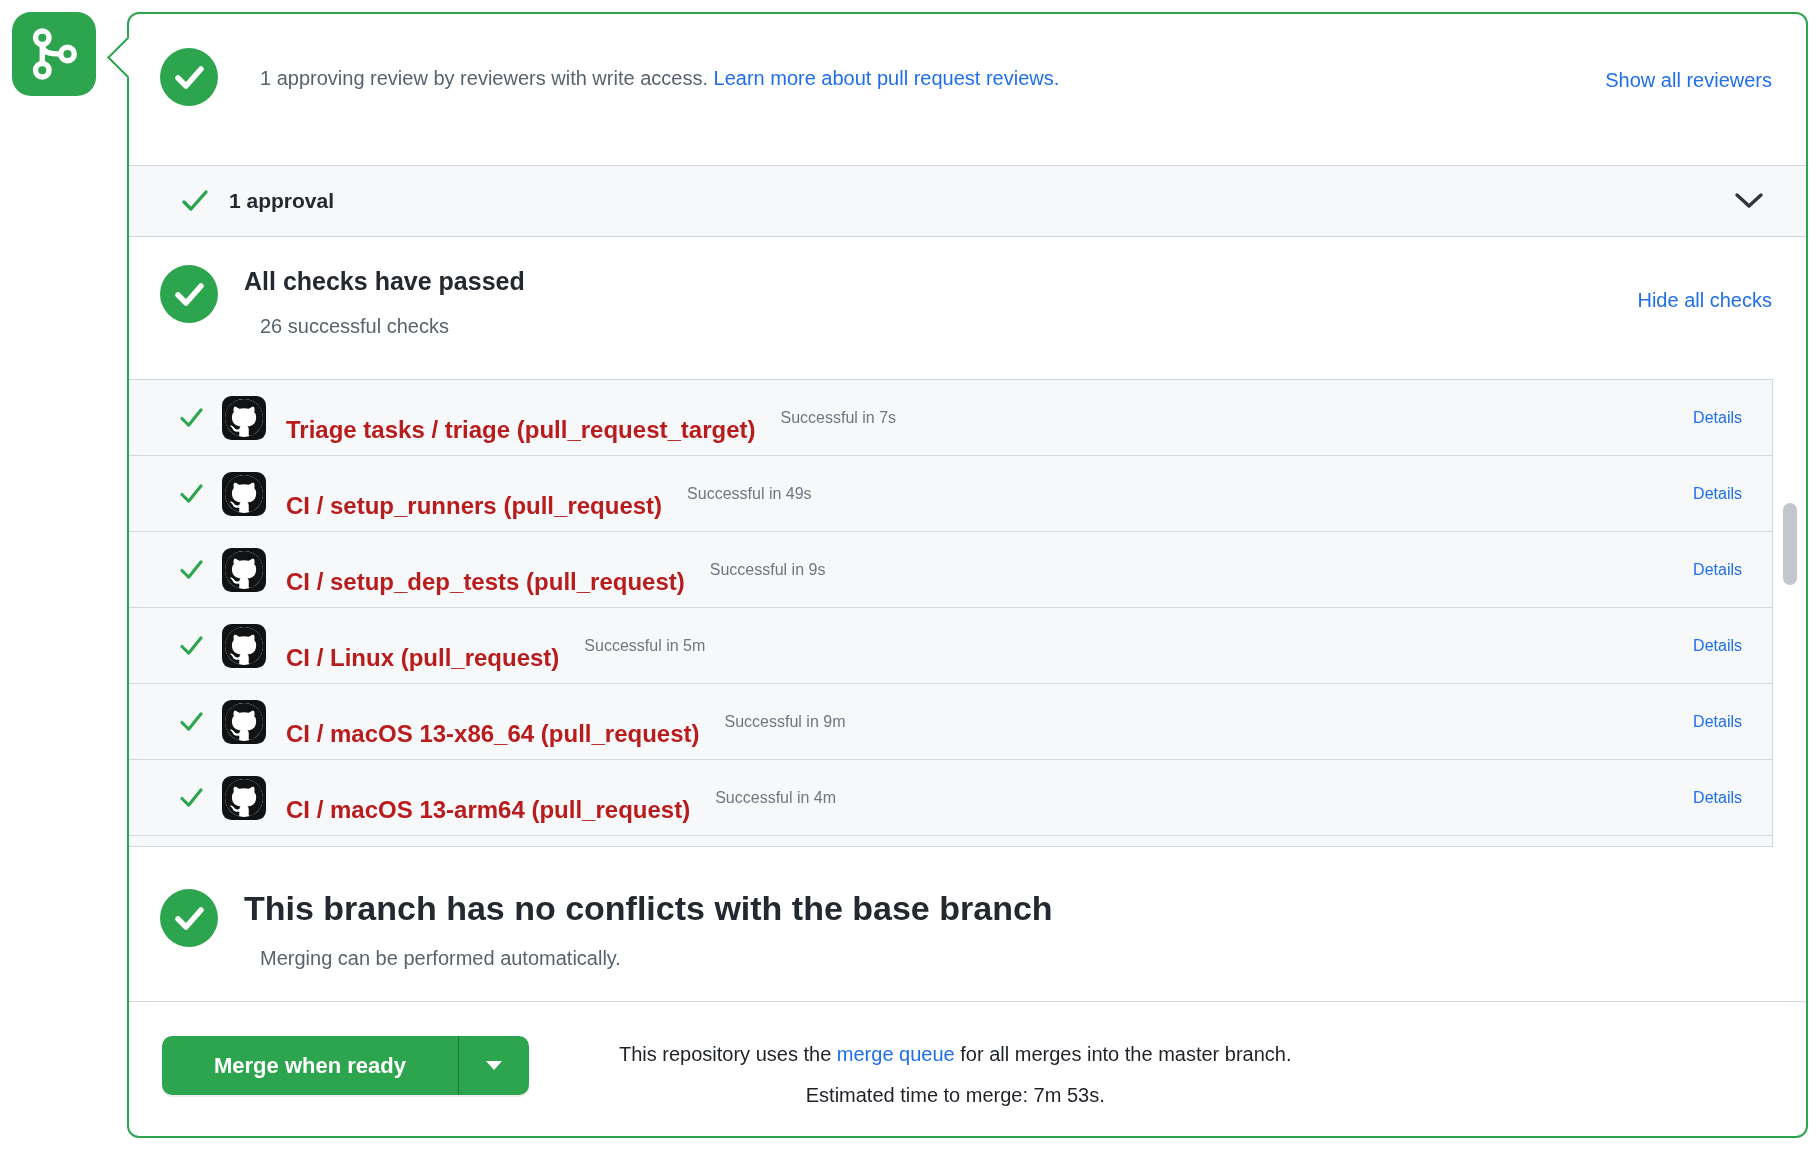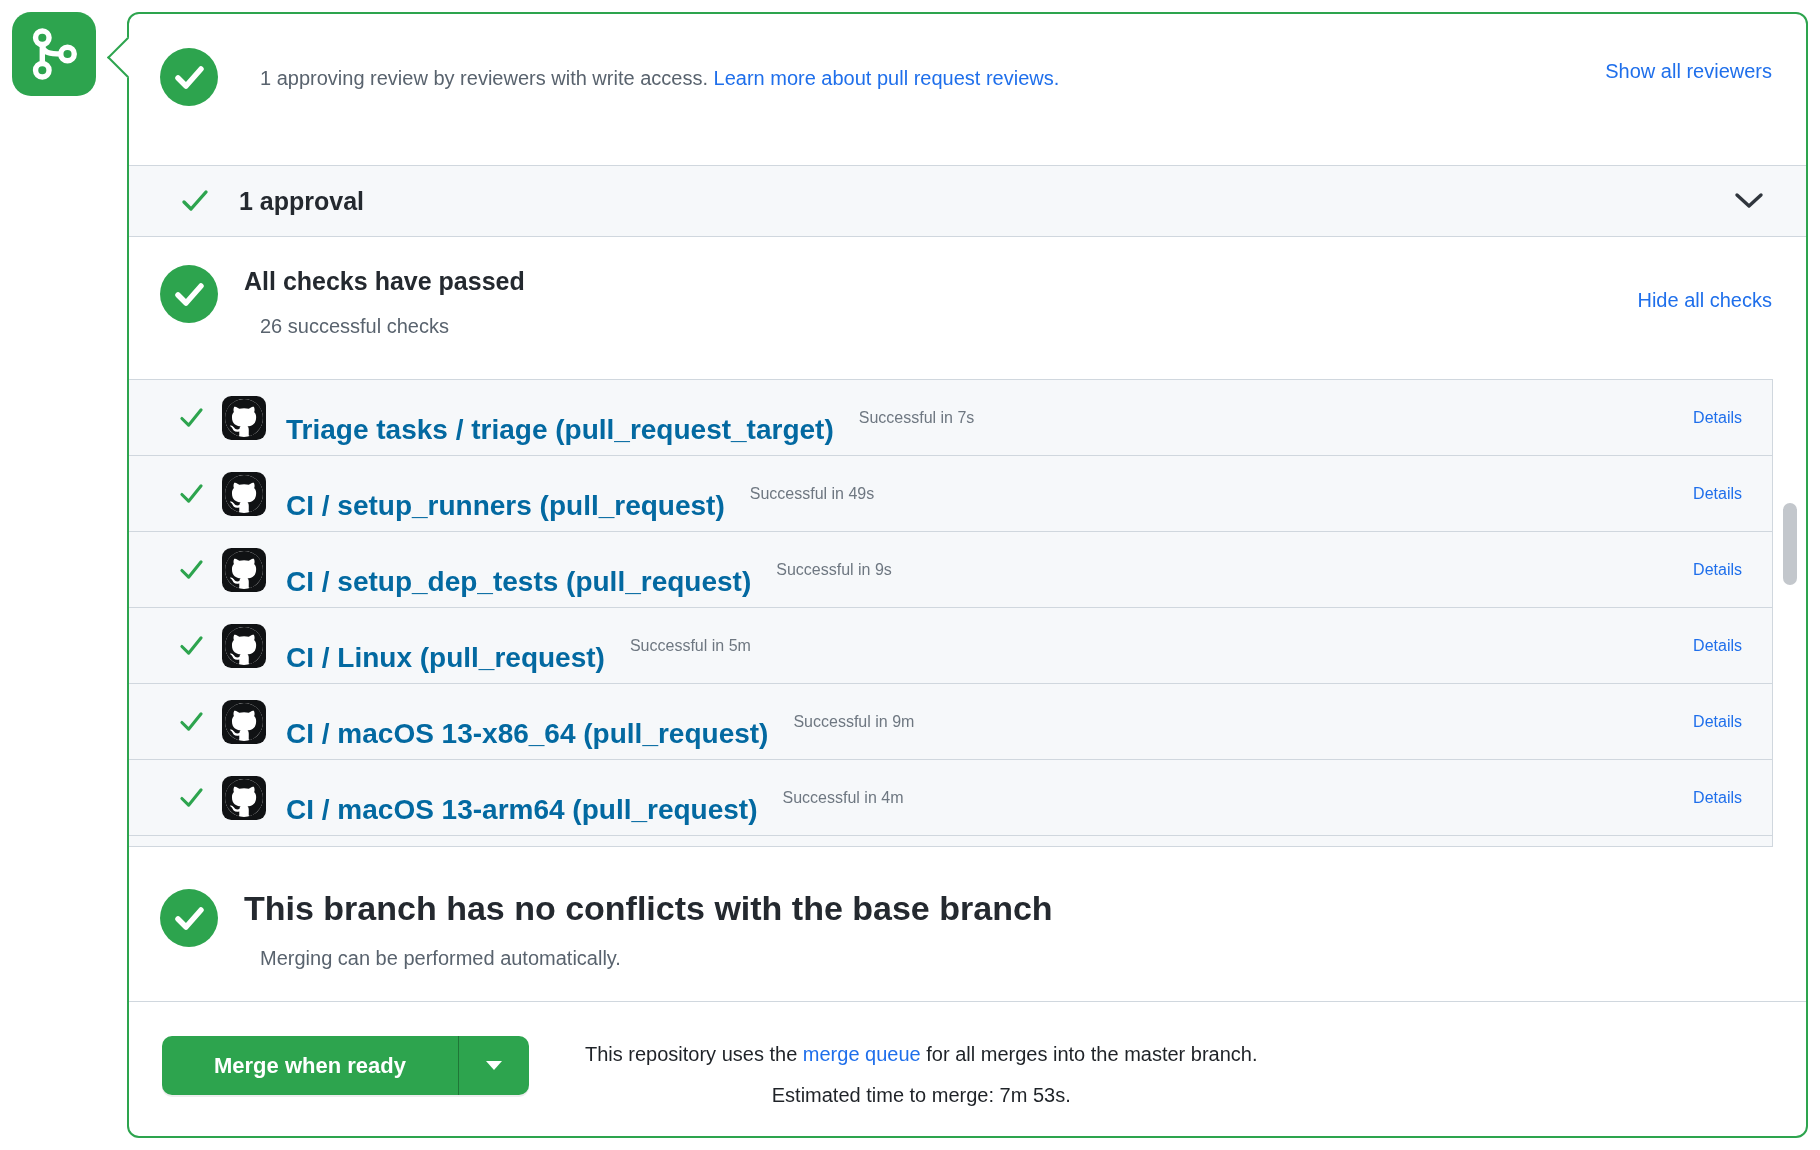--- a/index.html
+++ b/index.html
@@ -14,48 +14,48 @@
     background:#fff;border:2px solid #2da44e;border-radius:12px;}
   .card-caret{position:absolute;left:-16px;top:29px;width:27px;height:27px;background:#fff;
     border-left:2px solid #2da44e;border-bottom:2px solid #2da44e;transform:rotate(45deg);z-index:3;}
 
   .sec{display:flex;align-items:flex-start;box-sizing:border-box;}
   .status-circle{width:58px;height:58px;border-radius:50%;background:#2da44e;flex:none;
     display:flex;align-items:center;justify-content:center;margin-right:26px;}
   .sec-title{font-size:25px;font-weight:700;color:#24292f;margin:2px 0 10px;}
   .sec-sub{font-size:20px;color:#59636e;margin:16px;line-height:28px;}
   a,.link{color:#1f6feb;text-decoration:none;cursor:pointer;}
-  .right-link{margin-left:auto;font-size:20px;margin-top:12px;white-space:nowrap;}
+  .right-link{margin-left:auto;font-size:20px;margin-top:21px;white-space:nowrap;}
 
   .review-sec{height:151px;padding:34px 34px 0 31px;}
 
   .approval-row{height:72px;background:#f6f8fa;border-top:1px solid #d0d7de;border-bottom:1px solid #d0d7de;
     display:flex;align-items:center;padding:0 42px 0 51px;box-sizing:border-box;cursor:pointer;}
-  .approval-label{font-size:25px;font-weight:700;color:#24292f;margin-left:29px;}
+  .approval-label{font-size:21px;font-weight:700;color:#24292f;margin-left:19px;}
   .approval-chevron{margin-left:auto;display:flex;}
 
   .checks-sec{height:142px;padding:28px 34px 0 31px;}
   .checks-sec .right-link{margin-top:24px;}
 
   .checks-list{position:relative;}
   .checks-rows{margin-right:33px;border-top:1px solid #d0d7de;border-right:1px solid #d0d7de;}
   .check-row{height:76px;box-sizing:border-box;background:#f6f8fa;border-bottom:1px solid #d0d7de;
     display:flex;align-items:center;padding:0 30px 0 49px;}
   .check-mark{flex:none;margin-right:17px;display:flex;}
   .actions-avatar{flex:none;width:44px;height:44px;margin-right:20px;}
-  .check-name{font-size:28px;font-weight:700;color:#0369a1;white-space:nowrap;margin-top:24px;}
+  .check-name{font-size:24px;font-weight:700;color:#b91c1c;white-space:nowrap;margin-top:24px;}
   .check-status{font-size:16px;color:#6e7781;margin-left:25px;white-space:nowrap;}
   .details-link{margin-left:auto;font-size:16px;}
   .check-sliver{height:10px;background:#f6f8fa;border-bottom:1px solid #d0d7de;}
   .scroll-thumb{position:absolute;top:124px;right:9px;width:14px;height:82px;border-radius:7px;background:#c3c7cc;cursor:grab;}
 
   .conflicts-sec{height:154px;padding:42px 34px 0 31px;}
   .conflicts-sec .sec-title{font-size:34px;margin:0 0 10px;}
 
-  .merge-bar{border-top:1px solid #d0d7de;display:flex;align-items:flex-start;padding:34px 34px 0 33px;}
+  .merge-bar{border-top:1px solid #d0d7de;display:flex;align-items:flex-start;padding:34px 34px 0 33px;gap:34px;}
   .merge-btn{display:flex;height:59px;background:#2da44e;border-radius:10px;align-items:stretch;
     box-shadow:0 2px 0 rgba(27,31,36,0.08);cursor:pointer;user-select:none;}
   .merge-btn-label{display:flex;align-items:center;padding:0 52px;color:#fff;font-size:22px;font-weight:700;}
   .merge-btn-caret{display:flex;align-items:center;justify-content:center;width:70px;
     border-left:1px solid rgba(20,80,37,0.55);}
   .tri-down{width:0;height:0;border-left:8px solid transparent;border-right:8px solid transparent;border-top:9px solid #fff;}
   .merge-info{margin-left:56px;font-size:20px;color:#1f2328;padding-top:3px;}
   .merge-info p{margin:0 0 10px;line-height:31px;text-align:center;}
 </style>
 </head>

